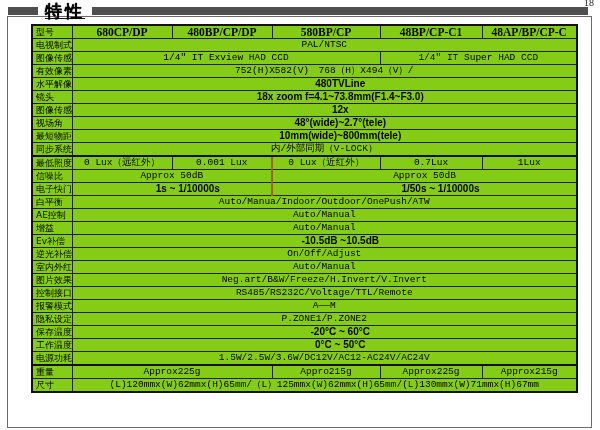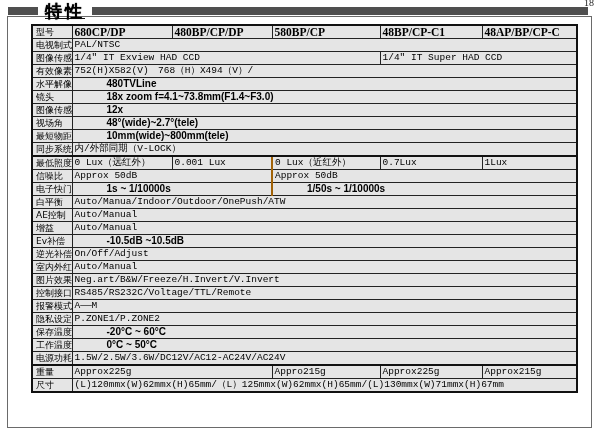--- a/index.html
+++ b/index.html
@@ -26,31 +26,31 @@
     text-shadow:0 0 1px #000;white-space:nowrap;
   }
   .page-number{
     position:absolute;top:-3px;right:6px;z-index:4;
     font-size:10px;color:#222;font-family:"Liberation Serif",serif;
   }
   
   table.spec{
     position:absolute;left:31px;top:24px;width:545px;
     border-collapse:collapse;table-layout:fixed;
-    border:2px solid #111;z-index:2;background:#e5e5e5;
+    border:2px solid #111;z-index:2;background:#84cc16;
   }
   .spec th,.spec td{
     border:1px solid #222;height:12px;padding:0 2px;
     overflow:hidden;white-space:nowrap;line-height:12px;
   }
   .spec th{
     text-align:left;font-weight:400;font-size:9px;
     font-family:"DejaVu Sans",sans-serif;padding-left:3px;color:#000;
   }
-  .spec td{color:#000;}
+  .spec td{text-align:center;color:#000;}
   td.f-mono{font-family:"Liberation Mono",monospace;font-size:9.5px;font-weight:400;}
   td.f-sans{font-family:"Liberation Sans",sans-serif;font-size:10px;font-weight:700;padding-left:34px;}
   td.f-model{font-family:"Liberation Serif",serif;font-size:11.5px;font-weight:700;}
   tr.thick-top th,tr.thick-top td{border-top:2px solid #111;}
   td.thick-left{border-left:2px solid #a16207;}
 </style>
 </head>
 <body>
 
 <div class="page-number">18</div>

